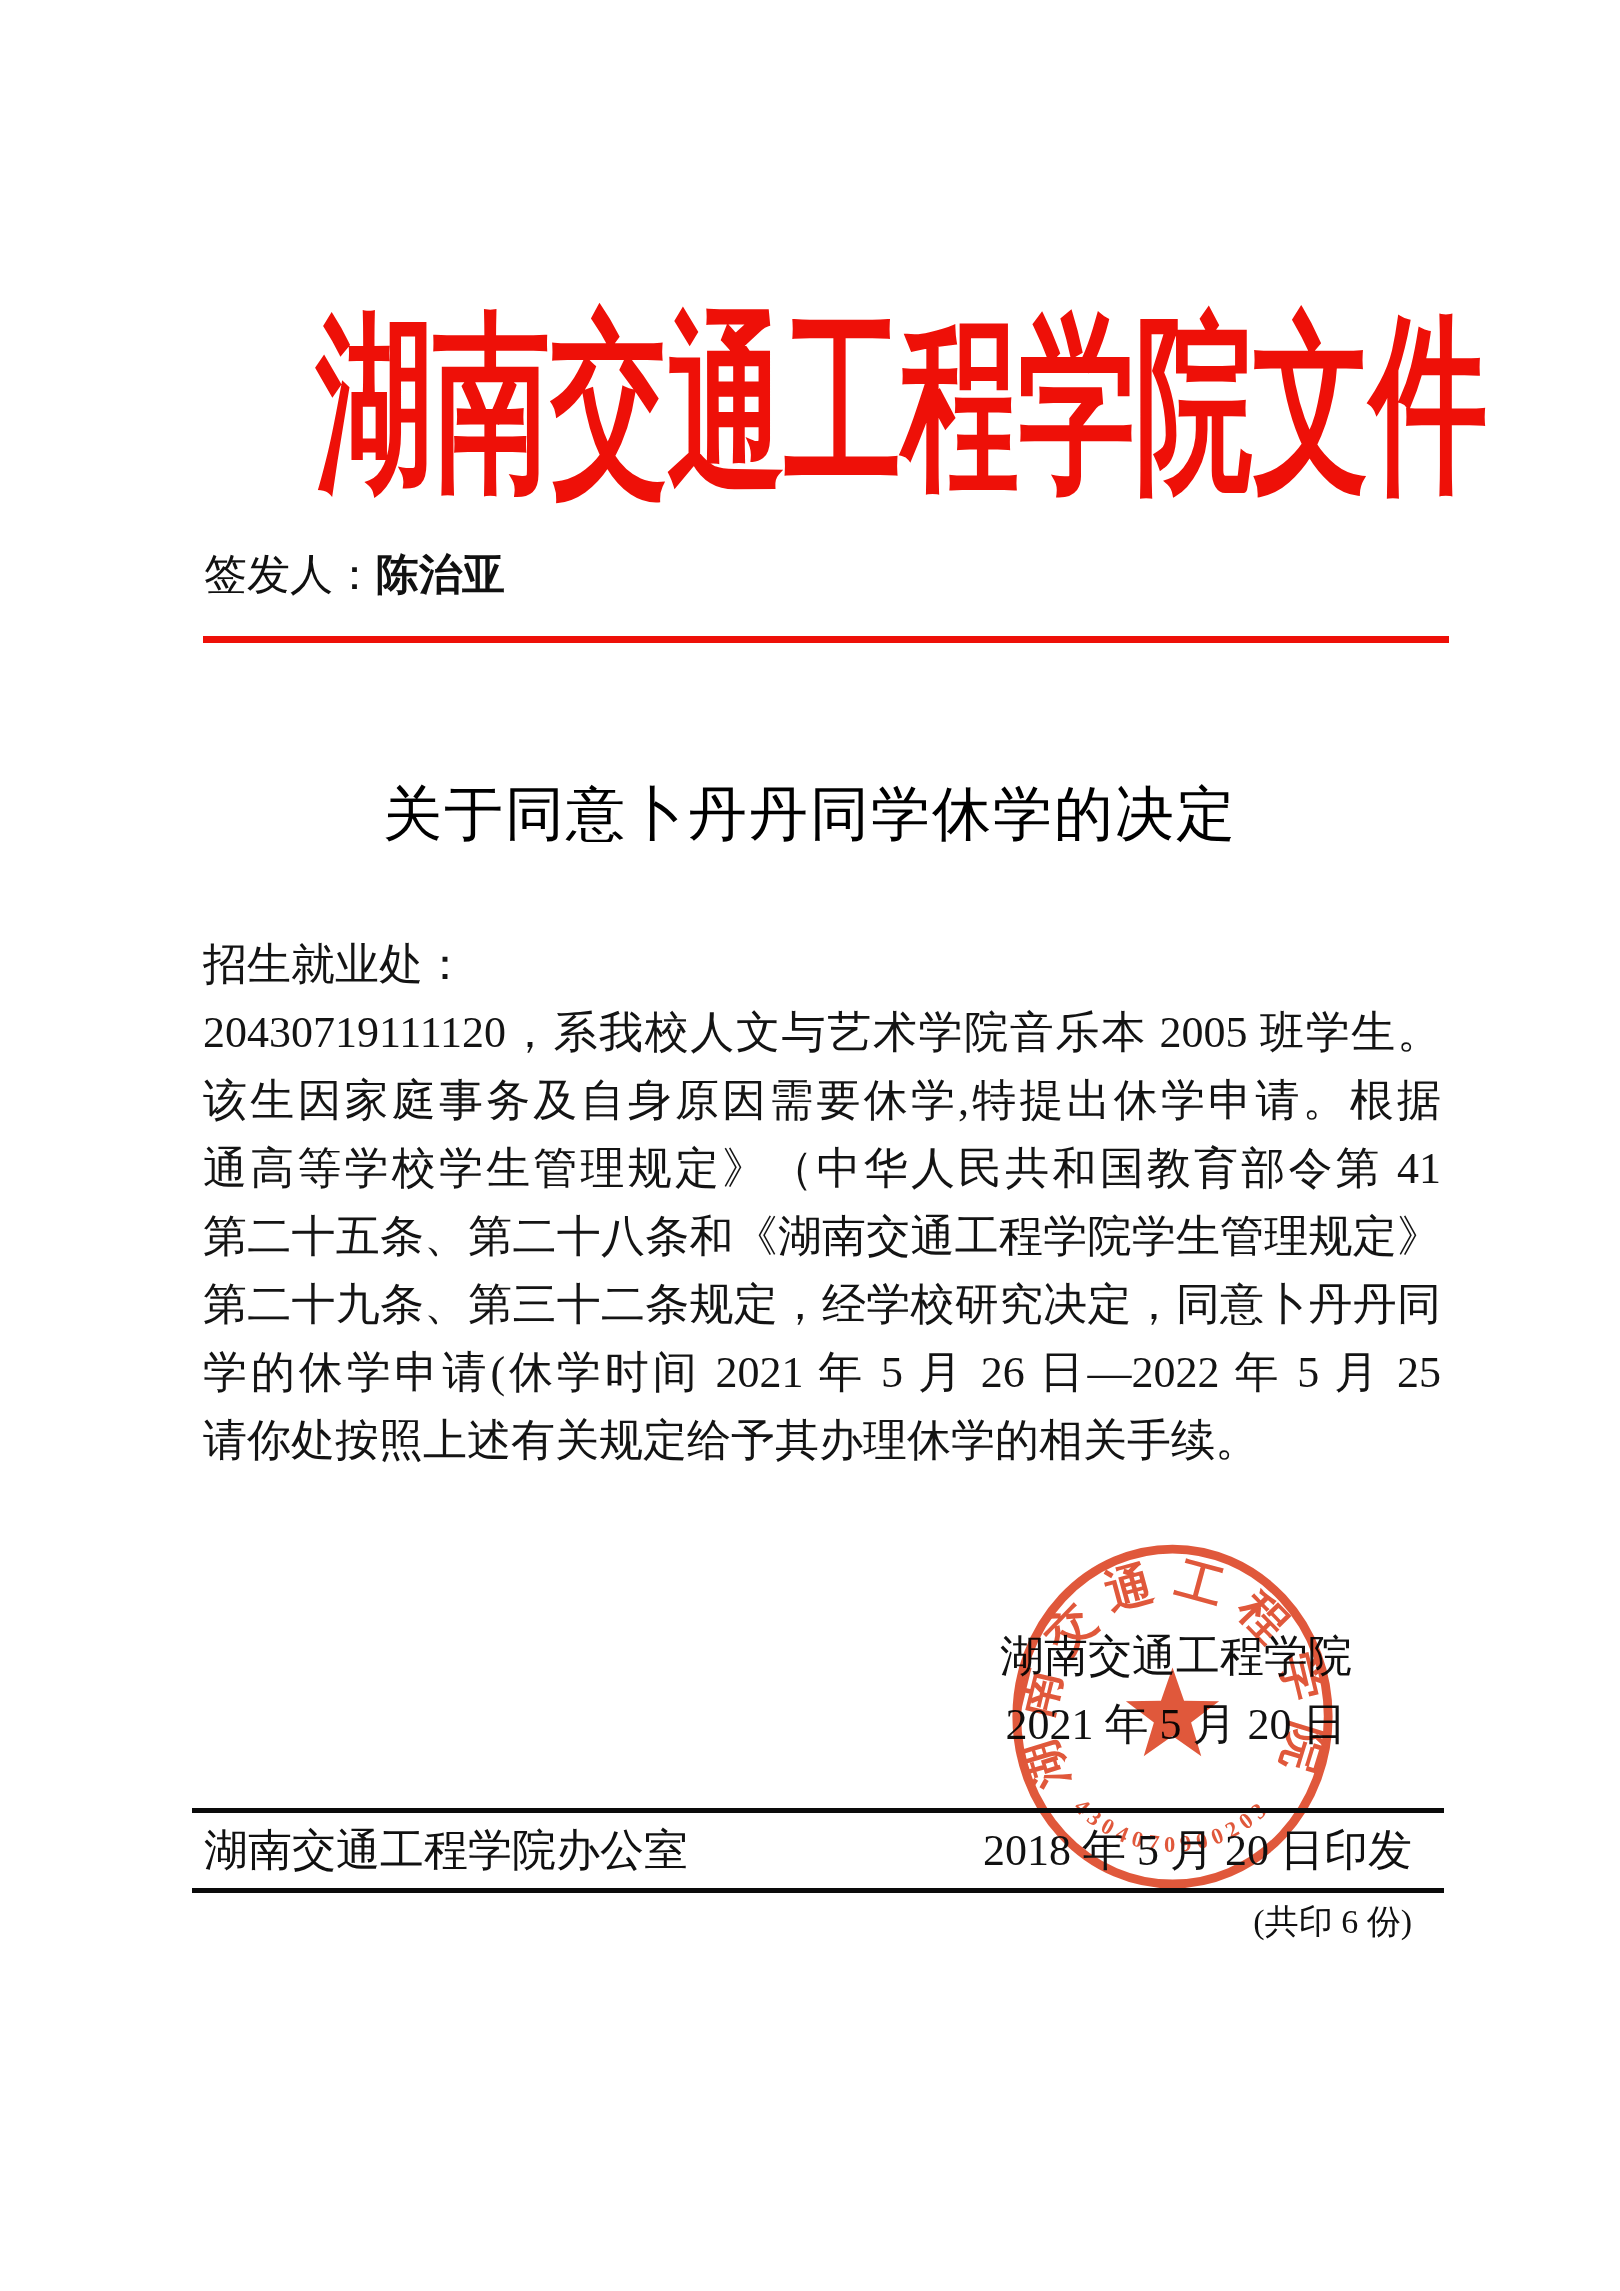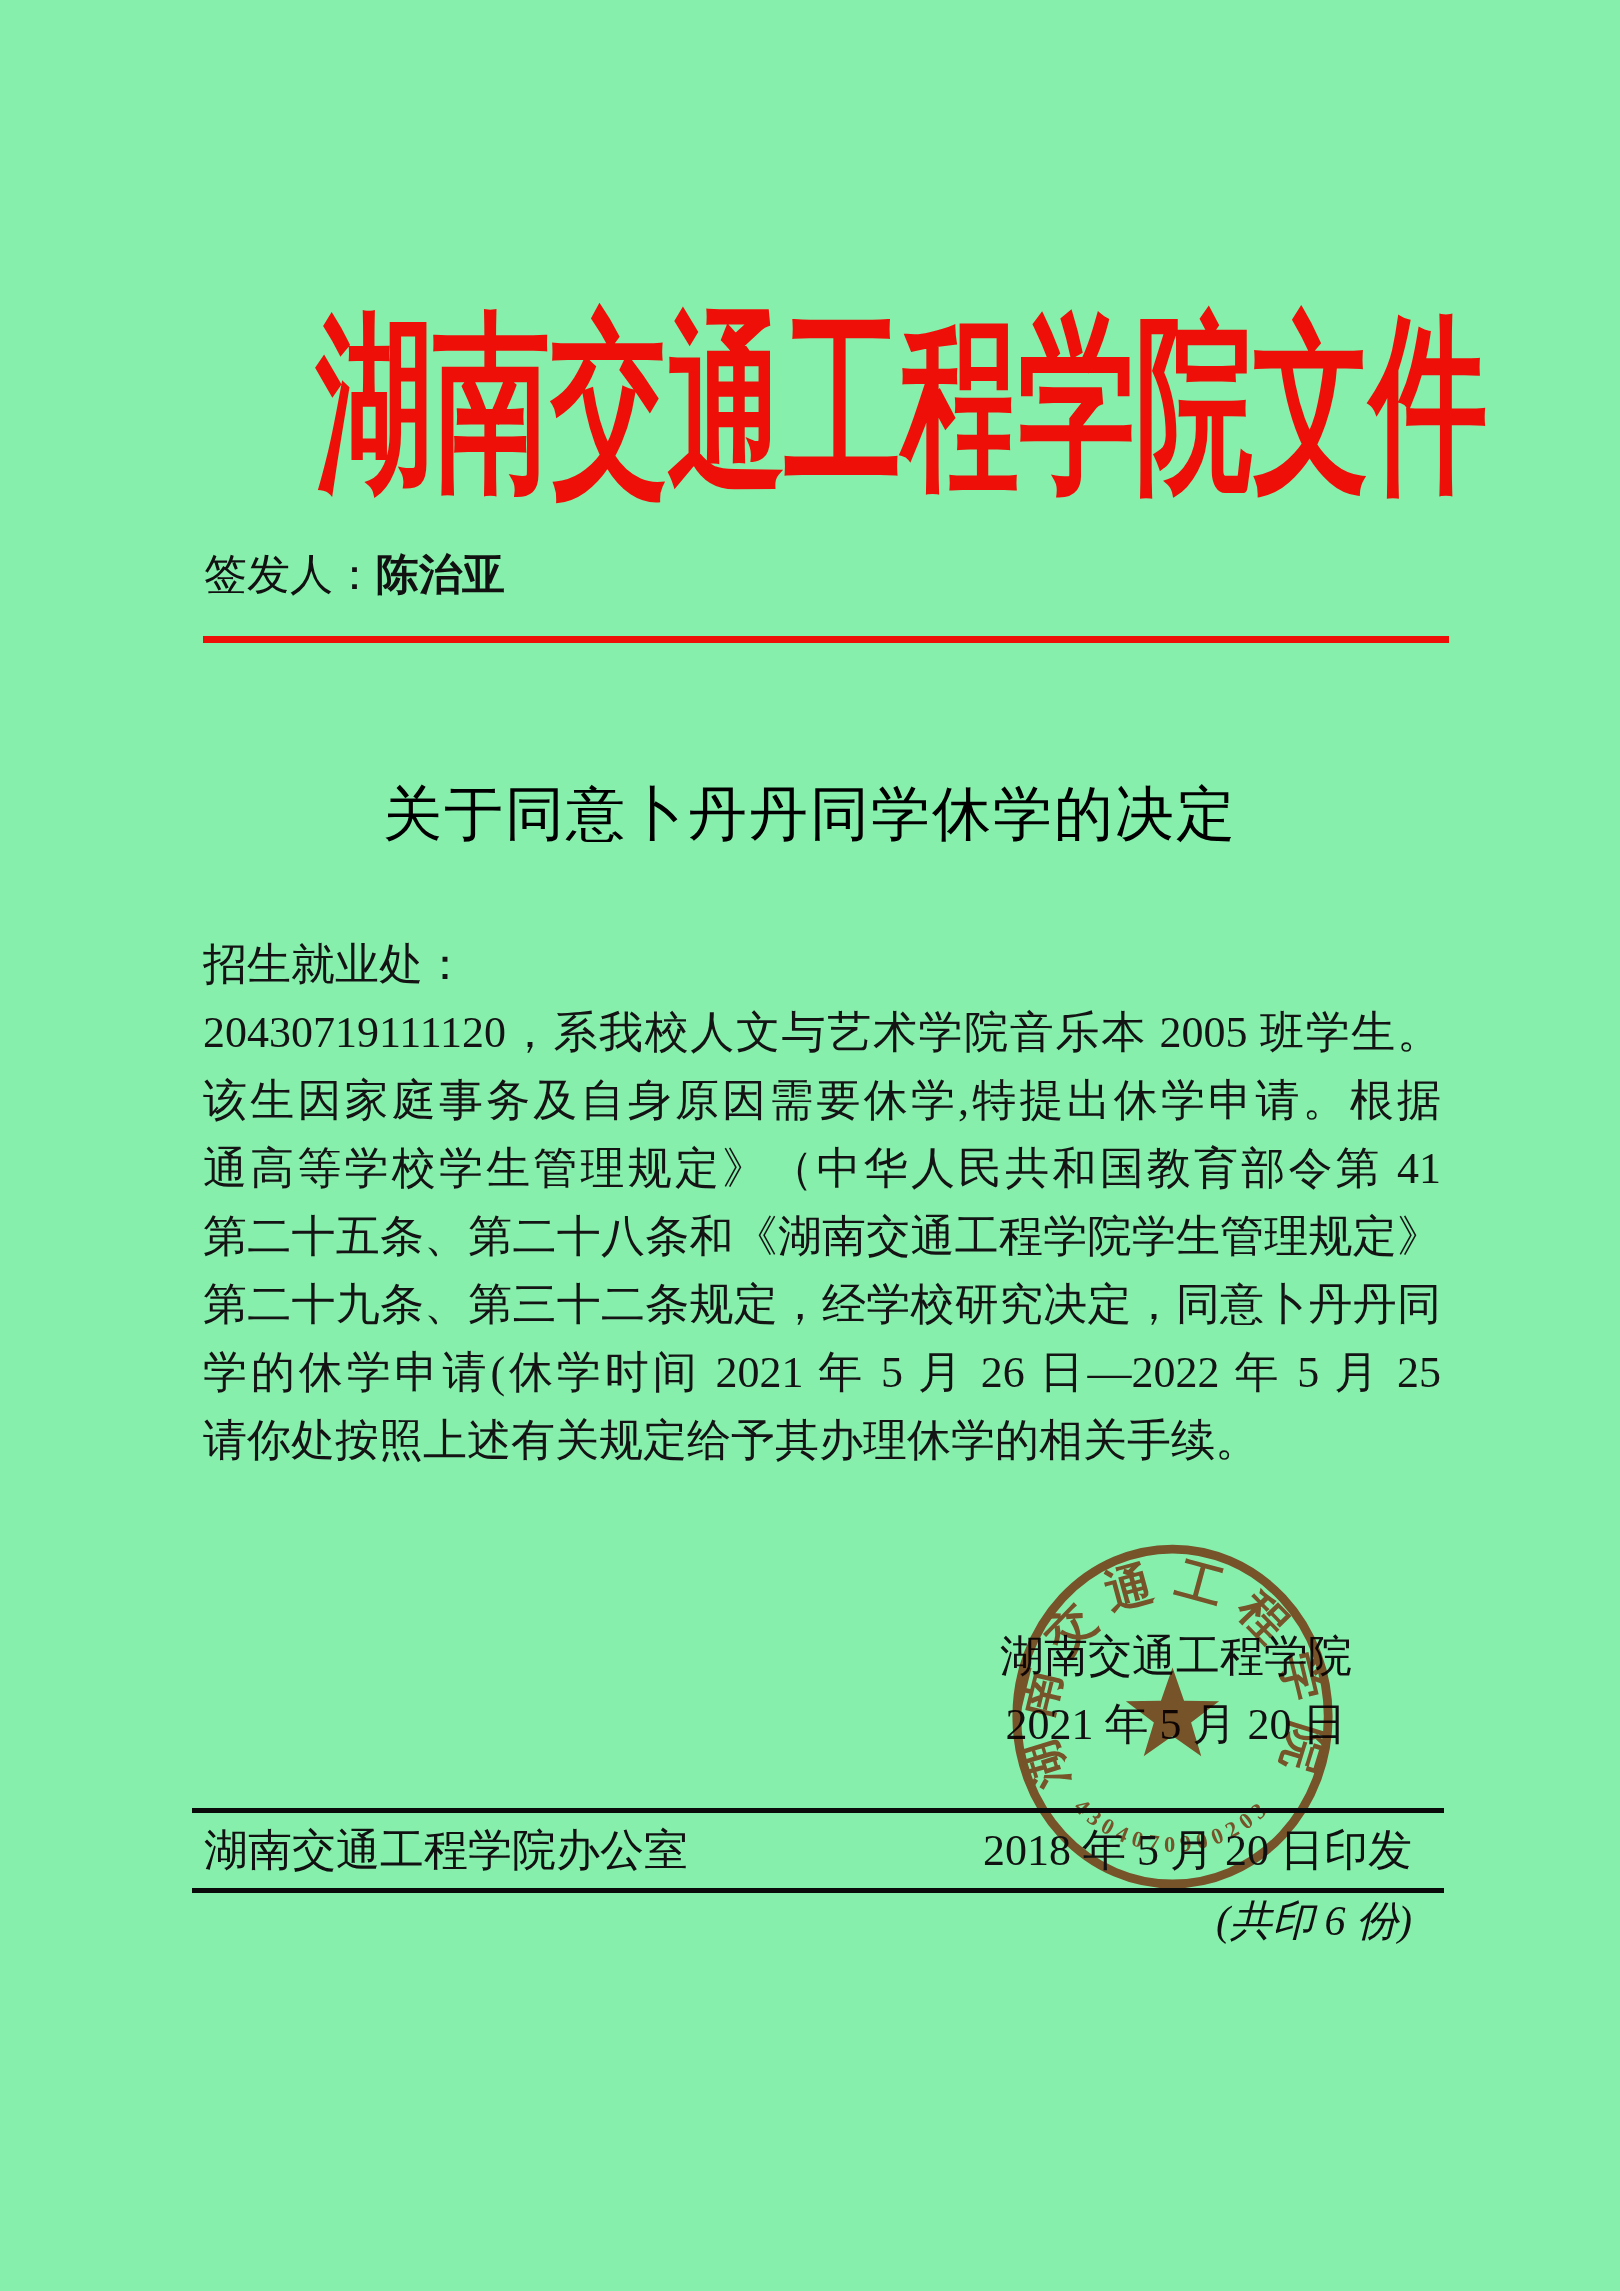--- a/index.html
+++ b/index.html
@@ -1,21 +1,21 @@
 <!DOCTYPE html>
 <html><head>
 <meta charset="utf-8">
 <style>
   html, body { margin: 0; padding: 0; background: #e8e8e8; }
   .page {
     position: relative;
     width: 1620px;
     height: 2292px;
     margin: 0 auto;
-    background: #86efac;
+    background: #ffffff;
     font-family: "Liberation Serif", serif;
     color: #111111;
     overflow: hidden;
   }
 
   
   .red-title {
     position: absolute;
     top: 310px;
     left: 0;
@@ -144,23 +144,22 @@
     font-size: 44px;
     line-height: 51px;
     white-space: nowrap;
   }
   .copies {
     position: absolute;
     top: 1898px;
     left: 204px;
     width: 1208px;
     text-align: right;
-    font-size: 42px;
+    font-size: 34px;
     line-height: 47px;
-    font-style: italic;
   }
 </style>
 </head>
 <body>
 
 <div class="page">
 
   <div class="red-title">湖南交通工程学院文件</div>
 
   <div class="doc-row">

